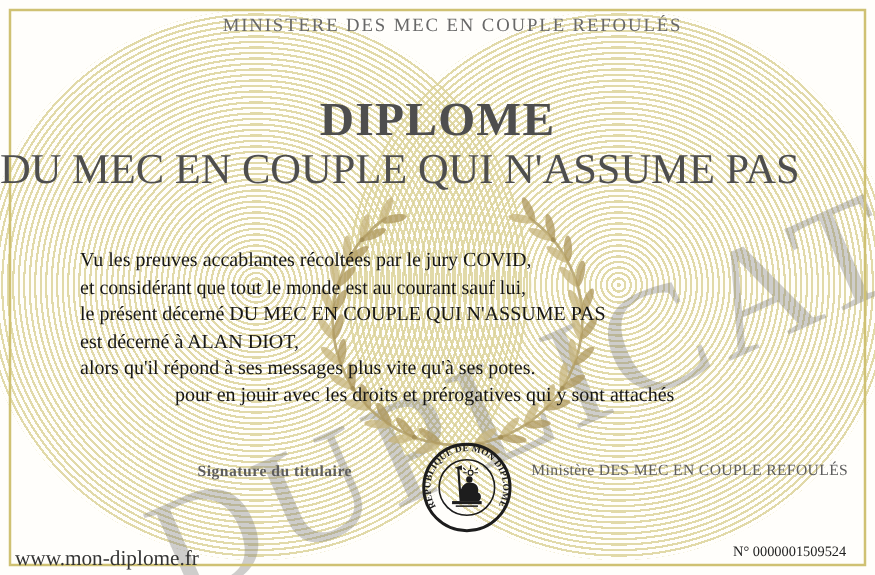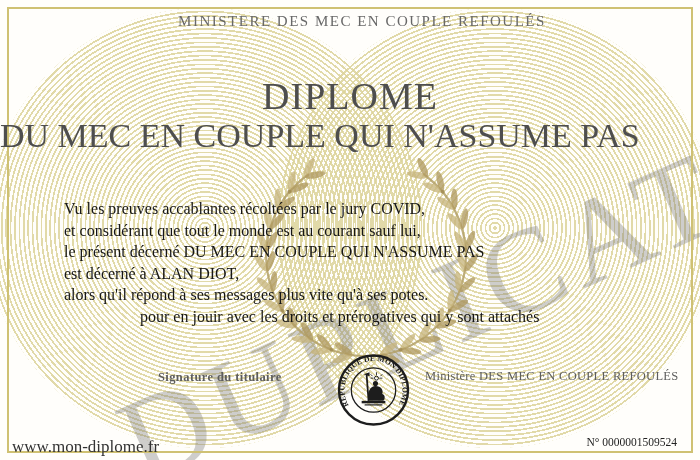--- a/index.html
+++ b/index.html
@@ -27,21 +27,21 @@
     font-size:120px;letter-spacing:8px;white-space:nowrap;
     color:rgba(125,125,125,0.38);font-weight:400;
   }
   .wreath{position:absolute;left:0;top:0;width:700px;height:460px;z-index:2;}
   .header{
     position:absolute;left:0;top:13px;width:100%;text-align:center;z-index:4;
     font-size:15px;letter-spacing:1.5px;color:#686868;padding-left:12px;
   }
   .title{
     position:absolute;left:0;top:74px;width:100%;margin:0;text-align:center;z-index:4;
-    font-size:38px;font-weight:400;letter-spacing:1px;color:#4e4e4e;
+    font-size:38px;font-weight:700;letter-spacing:1px;color:#4e4e4e;
   }
   .subtitle{
     position:absolute;left:0;top:117px;width:100%;margin:0;text-align:left;z-index:4;
     font-size:34px;font-weight:400;letter-spacing:0;color:#4e4e4e;white-space:nowrap;
   }
   .body-lines{
     position:absolute;left:64px;top:198px;z-index:4;
     font-size:16px;line-height:21.5px;color:#161616;
   }
   .body-lines .indent{padding-left:76px;}

